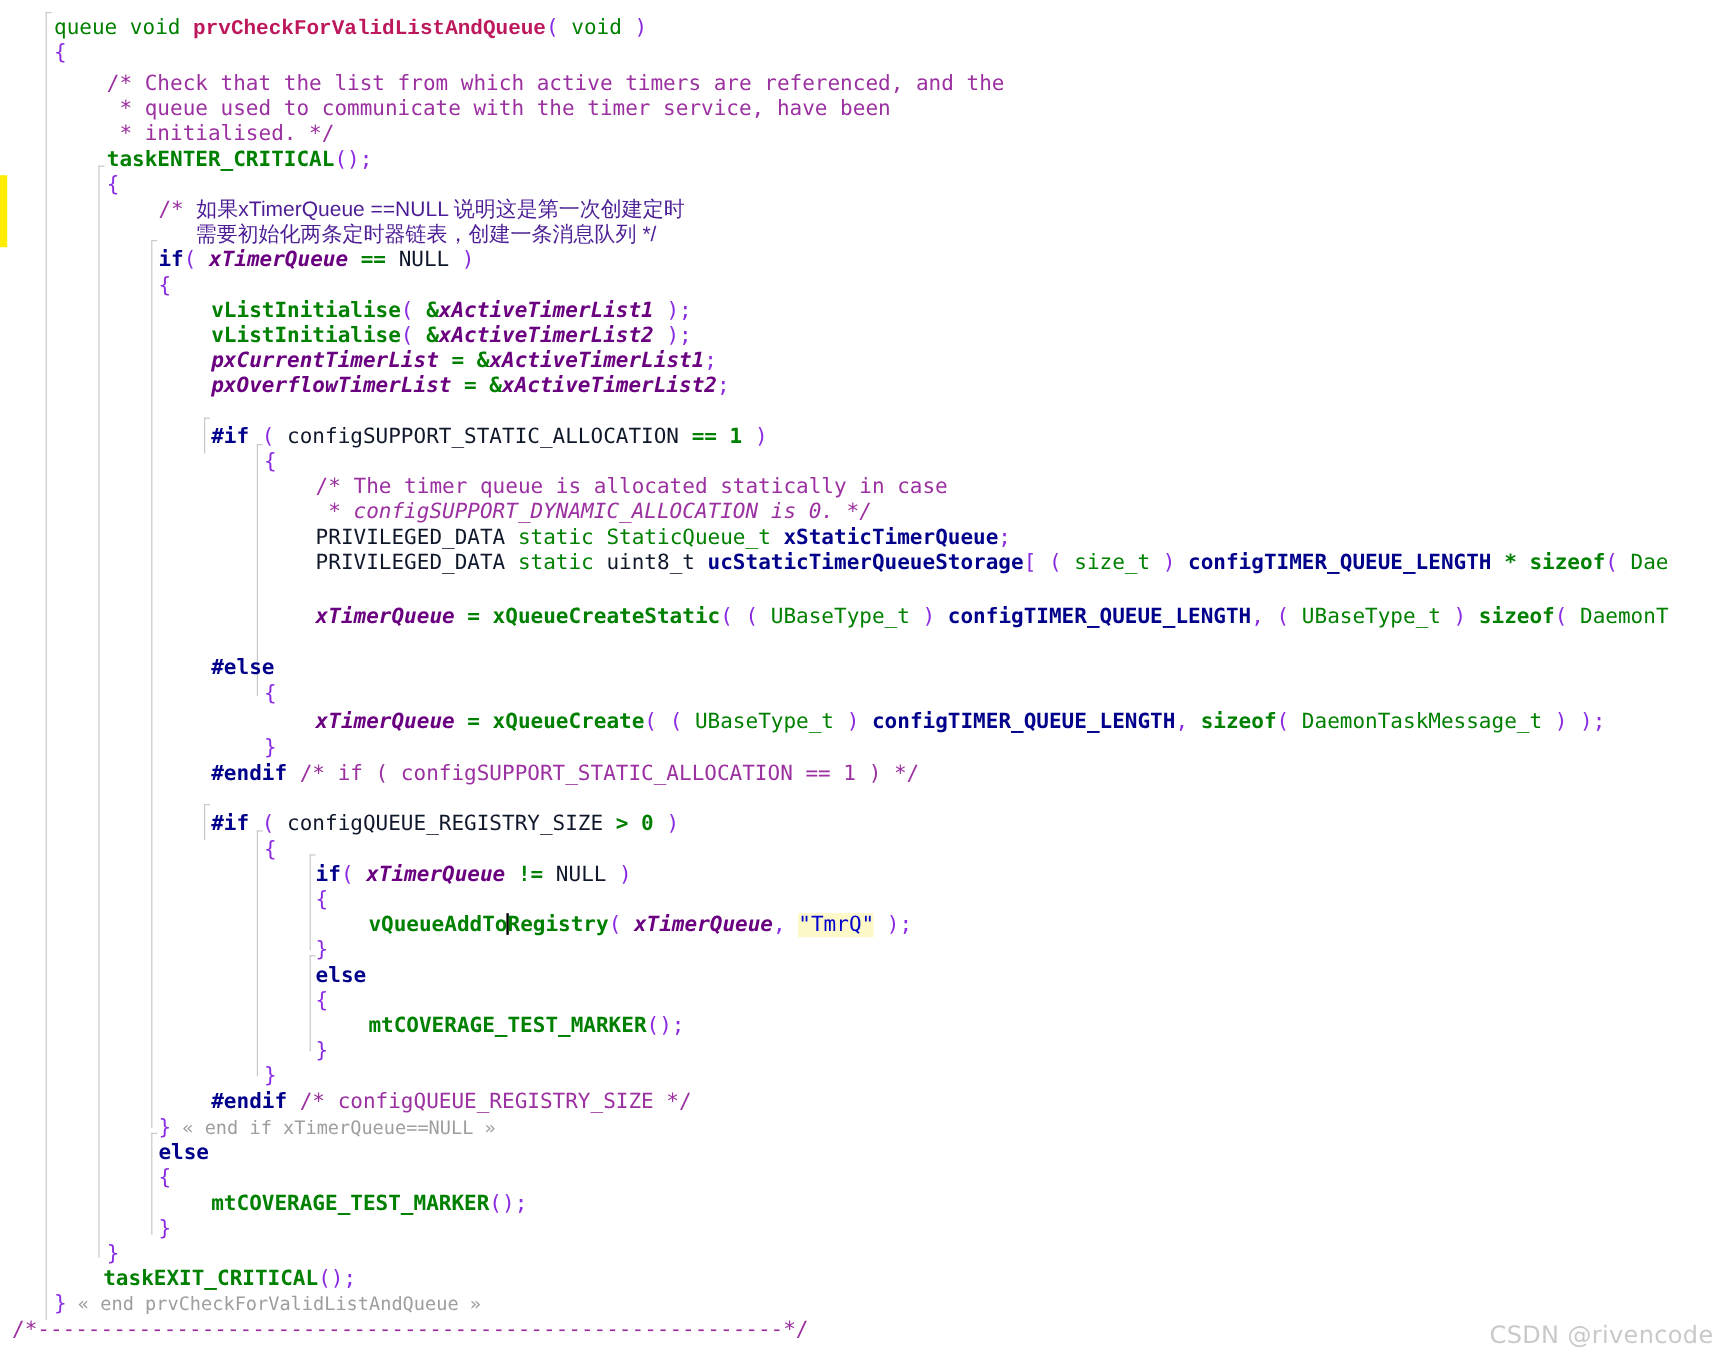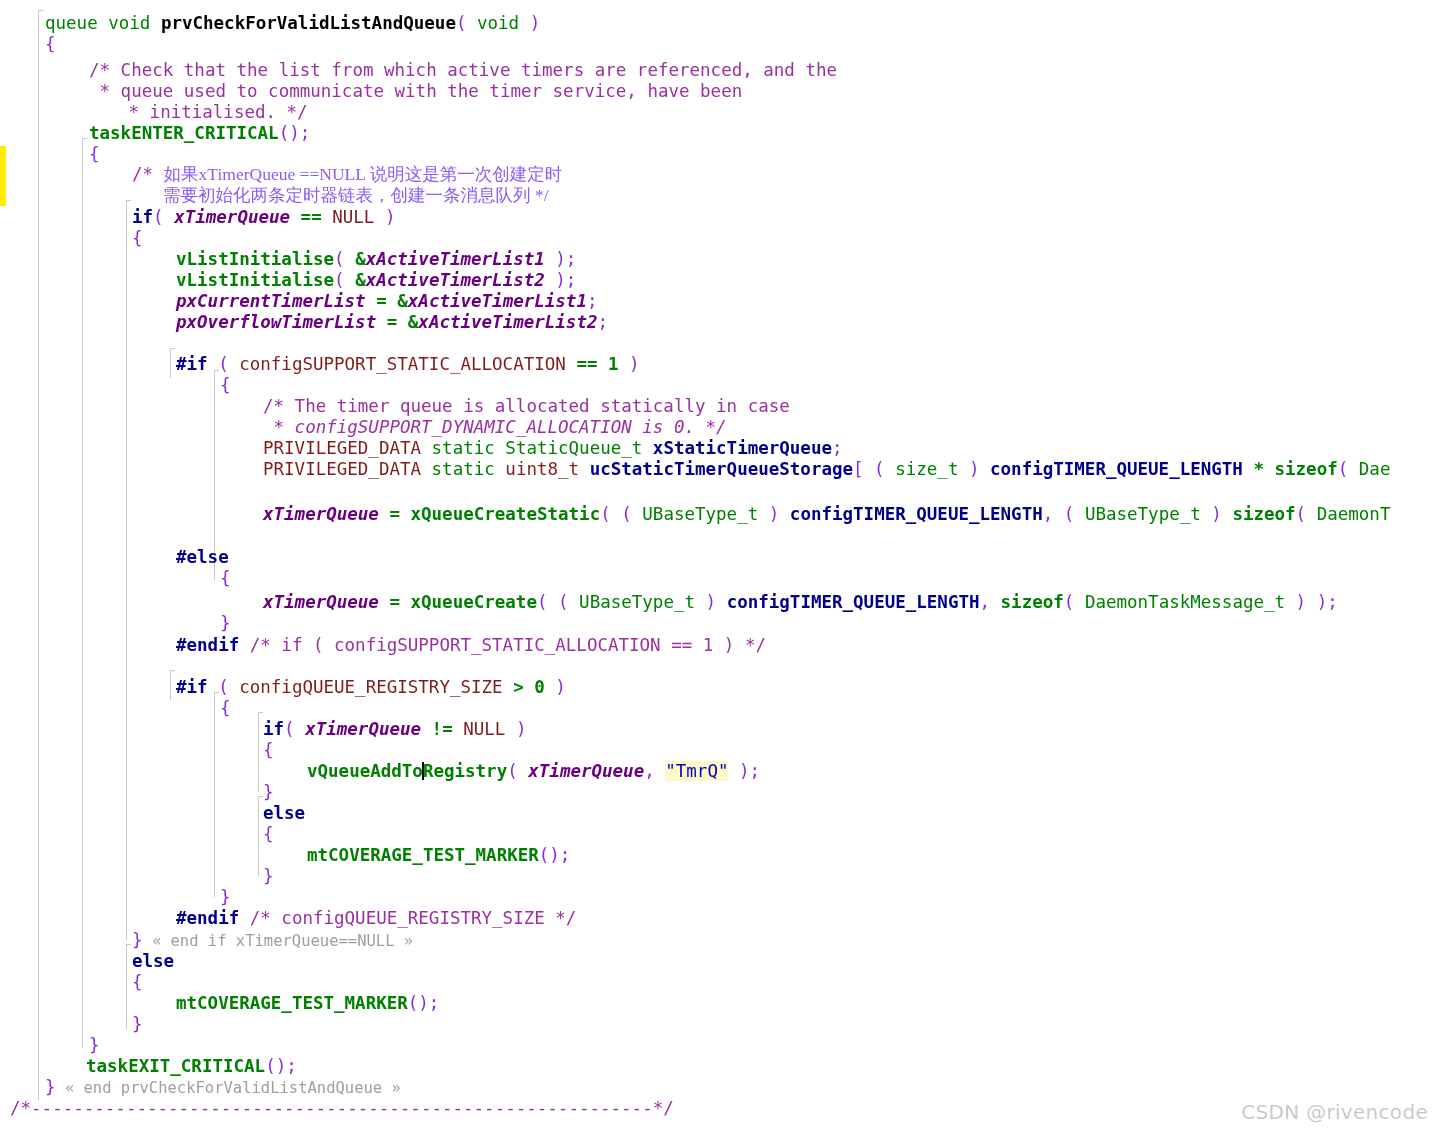--- a/index.html
+++ b/index.html
@@ -59,26 +59,26 @@
     left: 0;
     white-space: pre;
     font-size: 17.5px;
     line-height: 20.8px;
     height: 20.8px;
     font-family: "DejaVu Sans Mono", "Liberation Mono", monospace;
     letter-spacing: 0px;
   }
   .t-kw       { color: #00008b; font-weight: bold; }
   .t-type     { color: #008000; }
-  .t-fn       { color: #000000; font-weight: bold; }
+  .t-fn       { color: #be185d; font-weight: bold; font-family: Liberation Mono, monospace; }
   .t-fncall   { color: #008000; font-weight: bold; }
   .t-var      { color: #6a0080; font-weight: bold; font-style: italic; }
   .t-comment  { color: #9b30a0; }
-  .t-comment-cn { color: #8b5cf6; font-family: Liberation Serif, serif; }
-  .t-macro    { color: #7f1d1d; }
+  .t-comment-cn { color: #4c1d95; font-family: Liberation Sans, sans-serif; }
+  .t-macro    { color: #0f172a; }
   .t-pp       { color: #00008b; font-weight: bold; }
   .t-punc     { color: #8a2be2; }
   .t-op       { color: #008000; font-weight: bold; }
   .t-num      { color: #008000; font-weight: bold; }
   .t-fold     { color: #9e9e9e; font-size: 15.5px; }
   .t-str-hl   { color: #0000cd; background: #fdf8c8; }
   .t-id       { color: #00008b; font-weight: bold; }
   .t-gtype    { color: #008000; }
 
   .caret {
@@ -121,21 +121,21 @@
       <div class="guide bracket" style="left: 258px; top: 712px; height: 80px;"></div>
       <div class="guide bracket" style="left: 258px; top: 796px; height: 80px;"></div>
       <div class="guide bracket" style="left: 126px; top: 944px; height: 85px;"></div>
     </div>
 
   <div id="code-layer">
       <div class="code-line" style="top: 13px; padding-left: 45px;"><span class="t-type">queue void </span><span class="t-fn">prvCheckForValidListAndQueue</span><span class="t-punc">(</span><span class="t-type"> void </span><span class="t-punc">)</span></div>
       <div class="code-line" style="top: 34px; padding-left: 45px;"><span class="t-punc">{</span></div>
       <div class="code-line" style="top: 60px; padding-left: 89px;"><span class="t-comment">/* Check that the list from which active timers are referenced, and the</span></div>
       <div class="code-line" style="top: 81px; padding-left: 89px;"><span class="t-comment"> * queue used to communicate with the timer service, have been</span></div>
-      <div class="code-line" style="top: 102px; padding-left: 89px; margin-left: 29px;"><span class="t-comment"> * initialised. */</span></div>
+      <div class="code-line" style="top: 102px; padding-left: 89px;"><span class="t-comment"> * initialised. */</span></div>
       <div class="code-line" style="top: 123px; padding-left: 89px;"><span class="t-fncall">taskENTER_CRITICAL</span><span class="t-punc">();</span></div>
       <div class="code-line" style="top: 144px; padding-left: 89px;"><span class="t-punc">{</span></div>
       <div class="code-line" style="top: 164px; padding-left: 132px;"><span class="t-comment">/* </span><span class="t-comment-cn">如果xTimerQueue ==NULL 说明这是第一次创建定时</span></div>
       <div class="code-line" style="top: 185px; padding-left: 163px;"><span class="t-comment-cn">需要初始化两条定时器链表，创建一条消息队列 */</span></div>
       <div class="code-line" style="top: 207px; padding-left: 132px;"><span class="t-kw">if</span><span class="t-punc">(</span><span class="t-var"> xTimerQueue </span><span class="t-op">==</span><span class="t-macro"> NULL</span><span class="t-punc"> )</span></div>
       <div class="code-line" style="top: 228px; padding-left: 132px;"><span class="t-punc">{</span></div>
       <div class="code-line" style="top: 249px; padding-left: 176px;"><span class="t-fncall">vListInitialise</span><span class="t-punc">( </span><span class="t-op">&amp;</span><span class="t-var">xActiveTimerList1</span><span class="t-punc"> );</span></div>
       <div class="code-line" style="top: 270px; padding-left: 176px;"><span class="t-fncall">vListInitialise</span><span class="t-punc">( </span><span class="t-op">&amp;</span><span class="t-var">xActiveTimerList2</span><span class="t-punc"> );</span></div>
       <div class="code-line" style="top: 291px; padding-left: 176px;"><span class="t-var">pxCurrentTimerList</span><span class="t-op"> = &amp;</span><span class="t-var">xActiveTimerList1</span><span class="t-punc">;</span></div>
       <div class="code-line" style="top: 312px; padding-left: 176px;"><span class="t-var">pxOverflowTimerList</span><span class="t-op"> = &amp;</span><span class="t-var">xActiveTimerList2</span><span class="t-punc">;</span></div>

